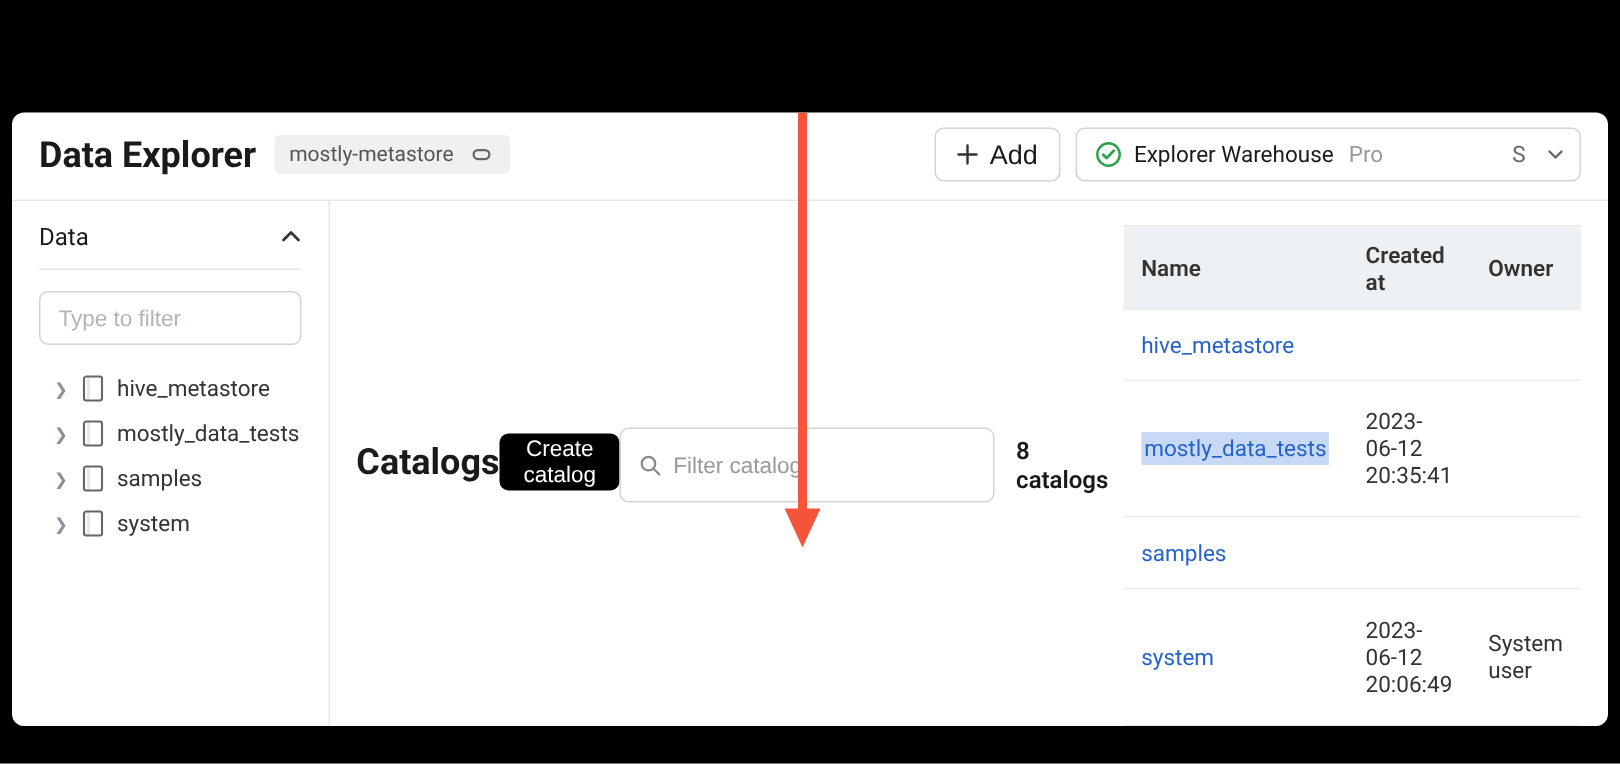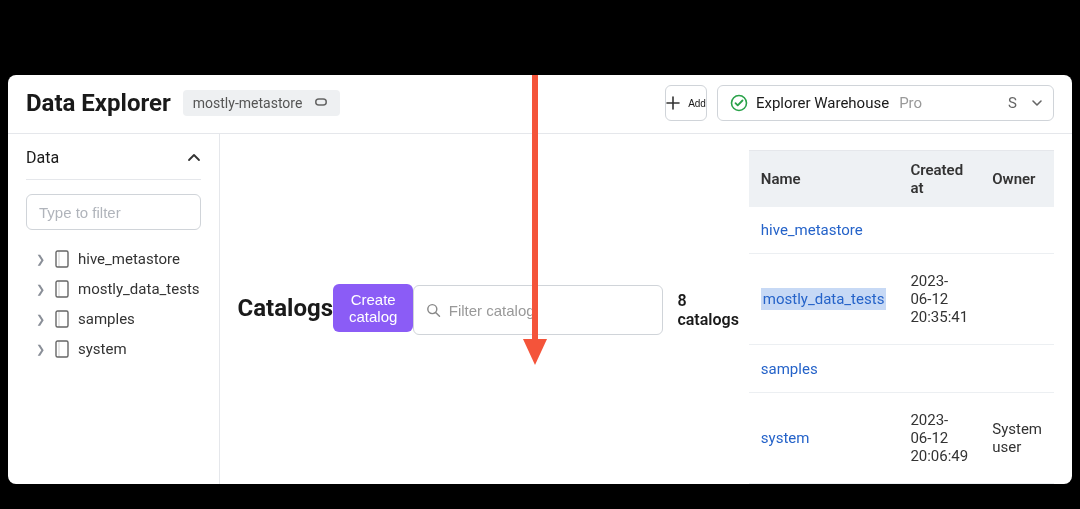--- a/index.html
+++ b/index.html
@@ -32,38 +32,39 @@
   .title {
     font-size: 24px;
     font-weight: 700;
     margin-right: 12px;
   }
   .chip {
     background: #eef0f2;
     border-radius: 4px;
     padding: 5px 10px;
     display: inline-flex;
+    align-items: center;
     gap: 10px;
     color: #555;
     font-size: 14px;
   }
   .chip svg { display: block; }
 
   .spacer { flex: 1; }
 
   .btn {
     border: 1px solid #d0d4d9;
     background: #fff;
     border-radius: 6px;
     height: 36px;
     display: inline-flex;
     align-items: center;
-    padding: 0 0;
+    padding: 0 14px;
     gap: 8px;
-    font-size: 10px;
+    font-size: 18px;
     color: #1a1a1a;
     cursor: pointer;
     white-space: nowrap;
     margin-left: 19px;
   }
   .add-btn { margin-right: 10px; }
 
   .warehouse {
     border: 1px solid #d0d4d9;
     background: #fff;
@@ -137,25 +138,25 @@
     display: flex;
     align-items: center;
     justify-content: space-between;
     margin-bottom: 18px;
   }
   .catalogs-title {
     font-size: 24px;
     font-weight: 700;
   }
   .primary-btn {
-    background: #8b5cf6;
+    background: #000000;
     color: #fff;
     border: none;
     border-radius: 6px;
-    height: 48px;
+    height: 38px;
     padding: 0 16px;
     font-size: 15px;
     cursor: pointer;
   }
 
   .filter-row {
     display: flex;
     align-items: center;
     gap: 14px;
     margin-bottom: 14px;

